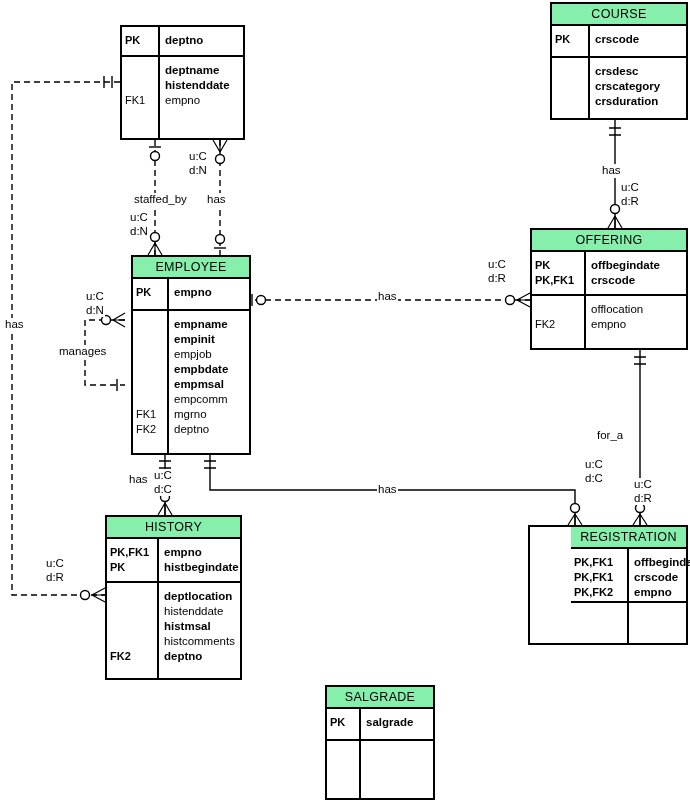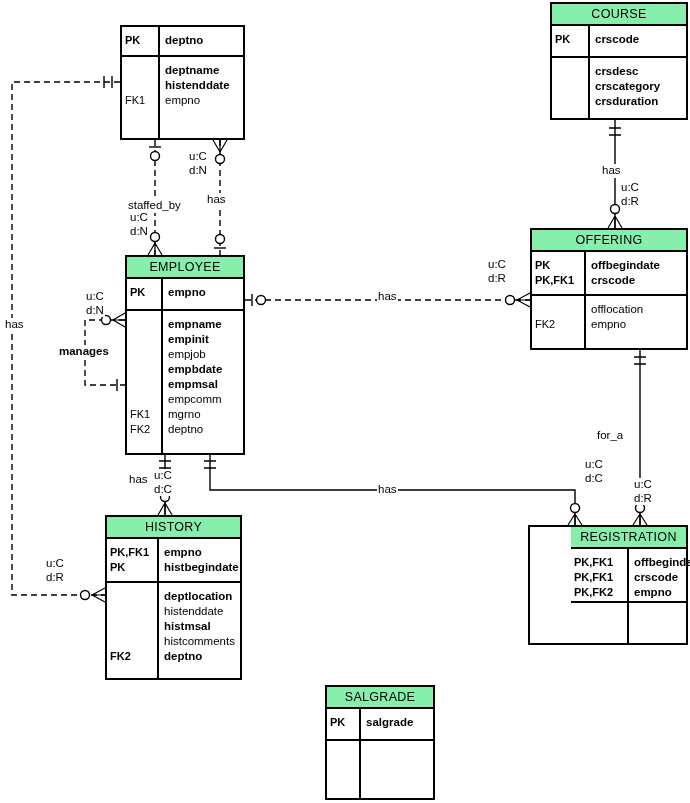--- a/index.html
+++ b/index.html
@@ -149,21 +149,21 @@
               <span class="key b" style="width: 36px;"></span>
               <span class="name bold">crscategory</span>
             </div>
             <div class="row">
               <span class="key b" style="width: 36px;"></span>
               <span class="name bold">crsduration</span>
             </div>
           </div>
         </div>
       </div>
-      <div class="entity" style="left: 125px; top: 255px; width: 120px; height: 200px;">
+      <div class="entity" style="left: 131px; top: 255px; width: 120px; height: 200px;">
         <div class="entity-title">EMPLOYEE</div>
         <div class="entity-body">
           <div class="vdiv" style="left: 34px;"></div>
           <div class="sec pk" style="height: 32px;">
             <div class="row">
               <span class="key b" style="width: 34px;">PK</span>
               <span class="name pk">empno</span>
             </div>
           </div>
           <div class="sec attrs">
@@ -293,27 +293,27 @@
           <div class="sec pk" style="height: 32px;">
             <div class="row">
               <span class="key b" style="width: 32px;">PK</span>
               <span class="name pk">salgrade</span>
             </div>
           </div>
         </div>
       </div>
     </div>
   <div class="layer">
-      <div class="rel-label" style="left: 127px; top: 193px; margin-top: 6px;">staffed_by</div>
+      <div class="rel-label" style="left: 133px; top: 193px;">staffed_by</div>
       <div class="rel-label" style="left: 206px; top: 193px;">has</div>
       <div class="rel-label" style="left: 188px; top: 150px;">u:C
 d:N</div>
       <div class="rel-label" style="left: 129px; top: 211px;">u:C
 d:N</div>
-      <div class="rel-label" style="left: 58px; top: 345px; font-weight: bold;">manages</div>
+      <div class="rel-label" style="left: 58px; top: 345px;">manages</div>
       <div class="rel-label" style="left: 85px; top: 290px;">u:C
 d:N</div>
       <div class="rel-label" style="left: 4px; top: 318px;">has</div>
       <div class="rel-label" style="left: 45px; top: 557px;">u:C
 d:R</div>
       <div class="rel-label" style="left: 377px; top: 290px;">has</div>
       <div class="rel-label" style="left: 487px; top: 258px;">u:C
 d:R</div>
       <div class="rel-label" style="left: 601px; top: 164px;">has</div>
       <div class="rel-label" style="left: 620px; top: 181px;">u:C

